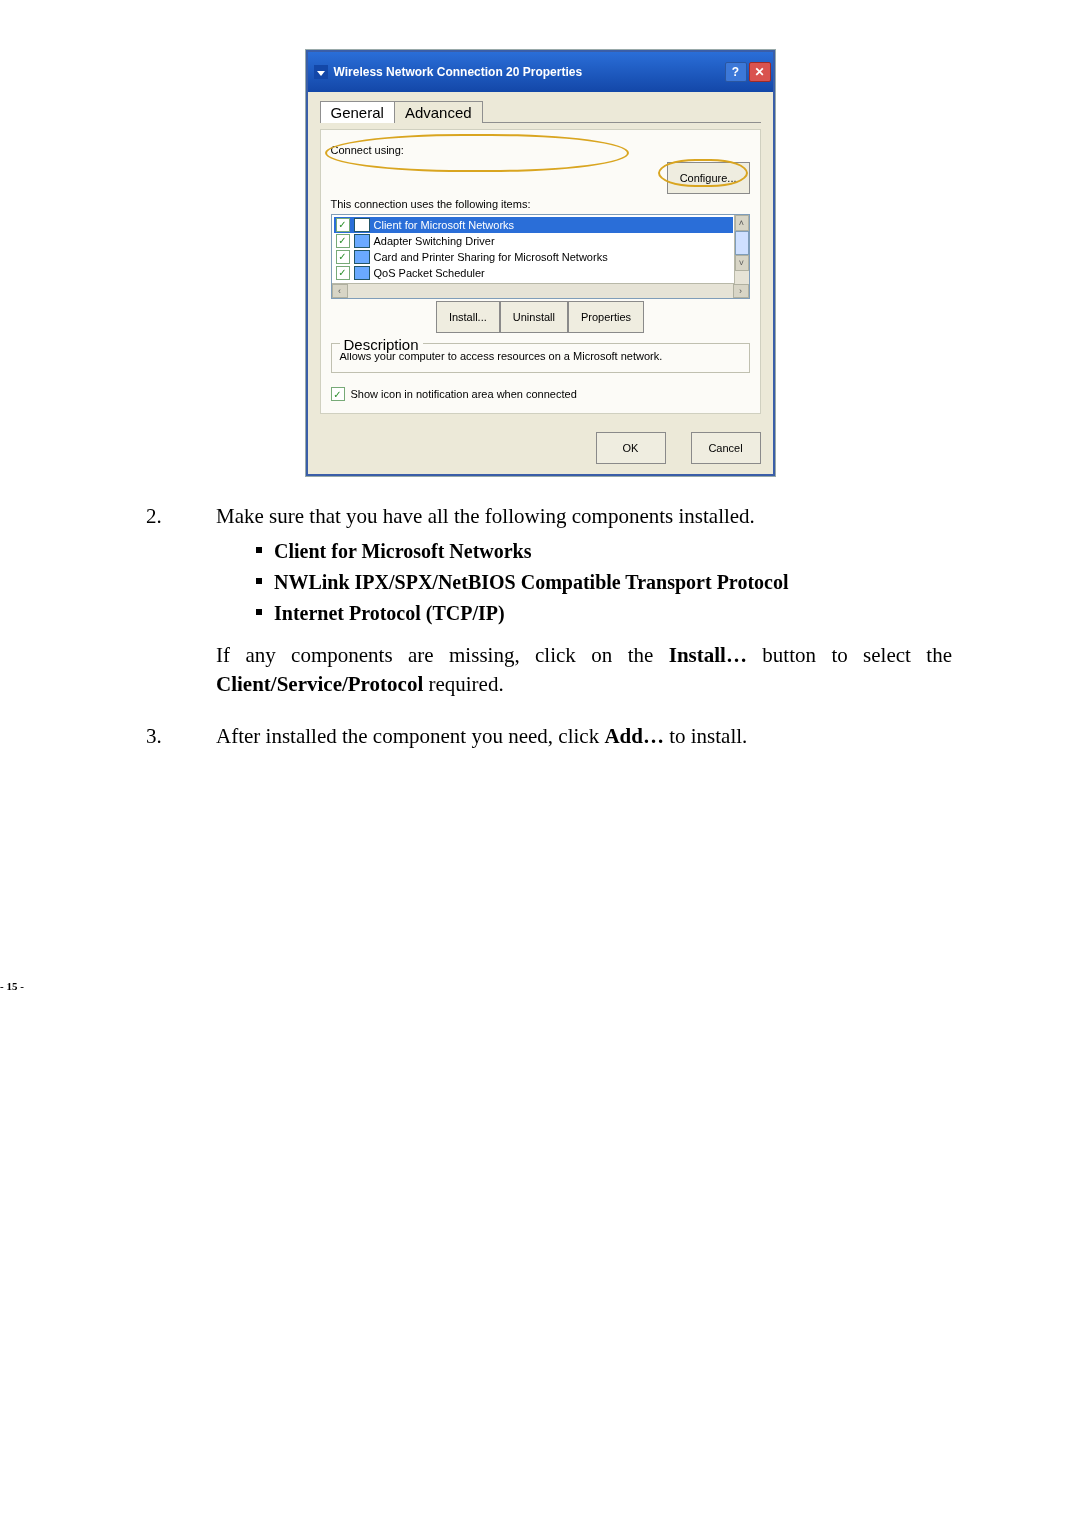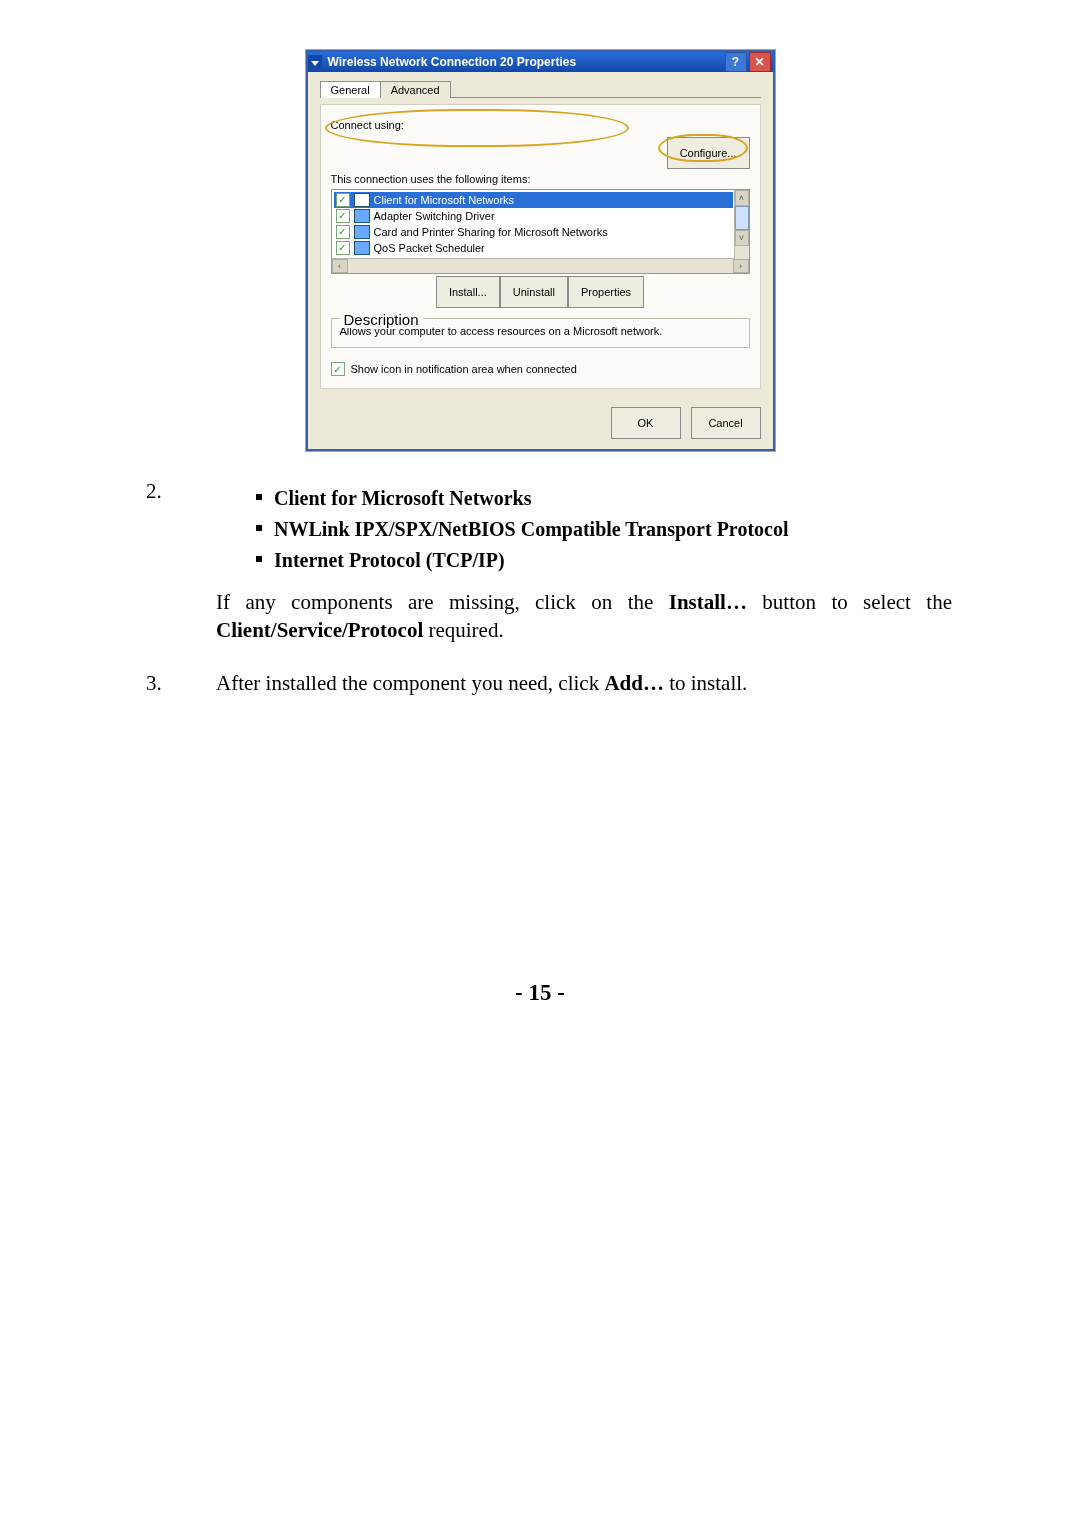--- a/index.html
+++ b/index.html
@@ -1,28 +1,28 @@
 <!DOCTYPE html>
 <html><head>
 <meta charset="utf-8">
 <style>
   html,body{margin:0;padding:0;background:#fff;font-family:"Times New Roman",serif;}
   .page{width:1080px;height:1528px;position:relative;box-sizing:border-box;padding:40px 120px 0 120px;color:#000;}
   
   .dlg-wrap{display:flex;justify-content:center;margin-top:10px;}
   .dlg{width:465px;border:2px solid #3a5ea8;background:#ece9d8;font-family:Tahoma,Arial,sans-serif;font-size:11px;color:#000;box-shadow:0 0 0 1px #9aa;}
-  .titlebar{height:20px;background:linear-gradient(#2a6ed8,#1347a8);display:flex;align-items:center;color:#fff;font-weight:bold;font-size:12px;}
+  .titlebar{height:40px;background:linear-gradient(#2a6ed8,#1347a8);display:flex;align-items:center;color:#fff;font-weight:bold;font-size:12px;padding-left:6px;}
   .titlebar .ticon{width:14px;height:14px;margin-right:6px;display:inline-block;}
   .titlebar .ticon svg{display:block;}
   .titlebar .spacer{flex:1;}
   .tbtn{width:20px;height:18px;margin-right:2px;background:#d9534f;border:1px solid #9c2b27;border-radius:2px;display:flex;align-items:center;justify-content:center;color:#fff;font-weight:bold;font-size:12px;}
   .tbtn.help{background:#3c78d8;border-color:#2a56a0;}
   .dlg-body{padding:8px 12px 10px 12px;}
   .tabs{display:flex;border-bottom:1px solid #8f8f8f;margin-bottom:6px;}
-  .tab{padding:2px 10px;border:1px solid #8f8f8f;border-bottom:none;background:#ece9d8;margin-right:-1px;font-size:11px;position:relative;top:1px;}
+  .tab{padding:2px 10px;border:1px solid #8f8f8f;border-bottom:none;background:#ece9d8;margin-right:-1px;font-size:15px;position:relative;top:1px;}
   .tab.active{background:#fff;}
   .panel{border:1px solid #d0d0c0;background:#fcfbf7;padding:10px 10px 12px 10px;}
   .lbl{margin:4px 0;}
   .adapter-row{display:flex;align-items:center;border:1px solid #7f9db9;background:#fff;padding:3px 6px;height:20px;border-radius:2px;}
   .adapter-icon{width:16px;height:12px;background:#2b6; margin-right:6px;border:1px solid #083;}
   .cfgrow{display:flex;justify-content:flex-end;margin-top:6px;}
   .btn{border:1px solid #8a8a8a;background:#efede0;padding:9px 12px;font-family:Tahoma,Arial,sans-serif;font-size:11px;min-width:60px;text-align:center;}
   .items-box{border:1px solid #7f9db9;background:#fff;margin-top:4px;position:relative;}
   .items-inner{padding:2px 2px 2px 2px;}
   .item{display:flex;align-items:center;height:16px;padding:0 2px;}
@@ -34,32 +34,32 @@
   .vscroll .arr{height:14px;background:#d8d5c6;border:1px solid #b0b0a0;display:flex;align-items:center;justify-content:center;font-size:9px;color:#555;}
   .vscroll .thumb{height:22px;background:#cfe0ff;border:1px solid #7f9db9;margin:0;}
   .hscroll{height:14px;background:#e6e3d6;border-top:1px solid #b8b8a8;display:flex;}
   .hscroll .arr{width:14px;background:#d8d5c6;border:1px solid #b0b0a0;display:flex;align-items:center;justify-content:center;font-size:9px;color:#555;}
   .hscroll .track{flex:1;}
   .btnrow{display:flex;margin-top:2px;justify-content:center;}
   .grp{border:1px solid #c0c0b0;margin-top:10px;padding:6px 8px 10px 8px;position:relative;}
   .grp .legend{position:absolute;top:-8px;left:8px;background:#fcfbf7;padding:0 4px;font-size:15px;}
   .cbrow{display:flex;align-items:center;margin-top:14px;}
   .cbrow .cb{width:12px;height:12px;border:1px solid #7a7;background:#fff;margin-right:6px;display:flex;align-items:center;justify-content:center;color:#2a8f2a;font-size:10px;}
-  .dlg-foot{display:flex;justify-content:flex-end;gap:10px;padding:8px 12px 10px 0;background:#ece9d8;}
+  .dlg-foot{display:flex;justify-content:flex-end;gap:25px;padding:8px 12px 10px 0;background:#ece9d8;}
   
   .doc{font-size:21px;line-height:1.35;margin-top:26px;}
   .ol{list-style:none;padding:0;margin:0;}
   .li{display:flex;margin-bottom:18px;}
   .num{width:70px;flex:none;text-align:left;padding-left:26px;}
   .body{flex:1;text-align:justify;}
   .sub{list-style:none;padding:0;margin:8px 0 14px 40px;}
   .sub li{position:relative;padding-left:18px;font-weight:bold;margin:4px 0;font-size:20px;}
   .sub li::before{content:"";position:absolute;left:0;top:9px;width:6px;height:6px;background:#000;}
   .para{margin:10px 8px 0 0;}
-  .pgnum{position:absolute;left:0;right:0;text-align:center;top:980px;font-size:23px;font-weight:bold;}
+  .pgnum{position:absolute;left:0;right:0;top:980px;font-size:11px;font-weight:bold;}
   .rel{position:relative;}
   .yellow-circle{position:absolute;left:-6px;top:-10px;width:300px;height:34px;border:2px solid #d9a520;border-radius:50%/55%;pointer-events:none;}
   .yellow-circle2{position:absolute;right:2px;top:-3px;width:86px;height:24px;border:2px solid #d9a520;border-radius:50%/60%;pointer-events:none;}
 </style>
 </head>
 <body>
 <div class="page">
 
 <div class="dlg-wrap">
   <div class="dlg">
@@ -145,20 +145,21 @@
       <button class="btn" style="min-width:70px;">Cancel</button>
     </div>
   </div>
 </div>
 
 <div class="doc">
   <ol class="ol">
     <li class="li">
       <div class="num">2.</div>
       <div class="body">
+        <span>Make sure that you have all the following components installed.</span>
         <ul class="sub">
           <li>Client for Microsoft Networks</li>
           <li>NWLink IPX/SPX/NetBIOS Compatible Transport Protocol</li>
           <li>Internet Protocol (TCP/IP)</li>
         </ul>
         <p class="para">
           <span>If any components are missing, click on the </span><b>Install…</b><span> button to select the </span><b>Client/Service/Protocol</b><span> required.</span>
         </p>
       </div>
     </li>

